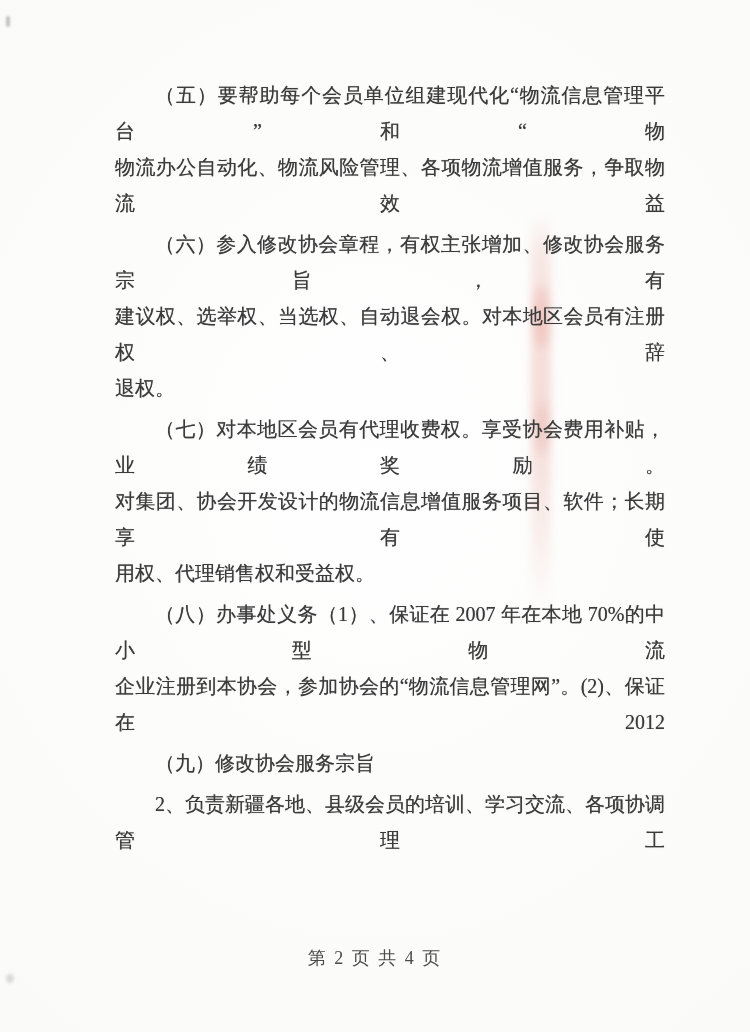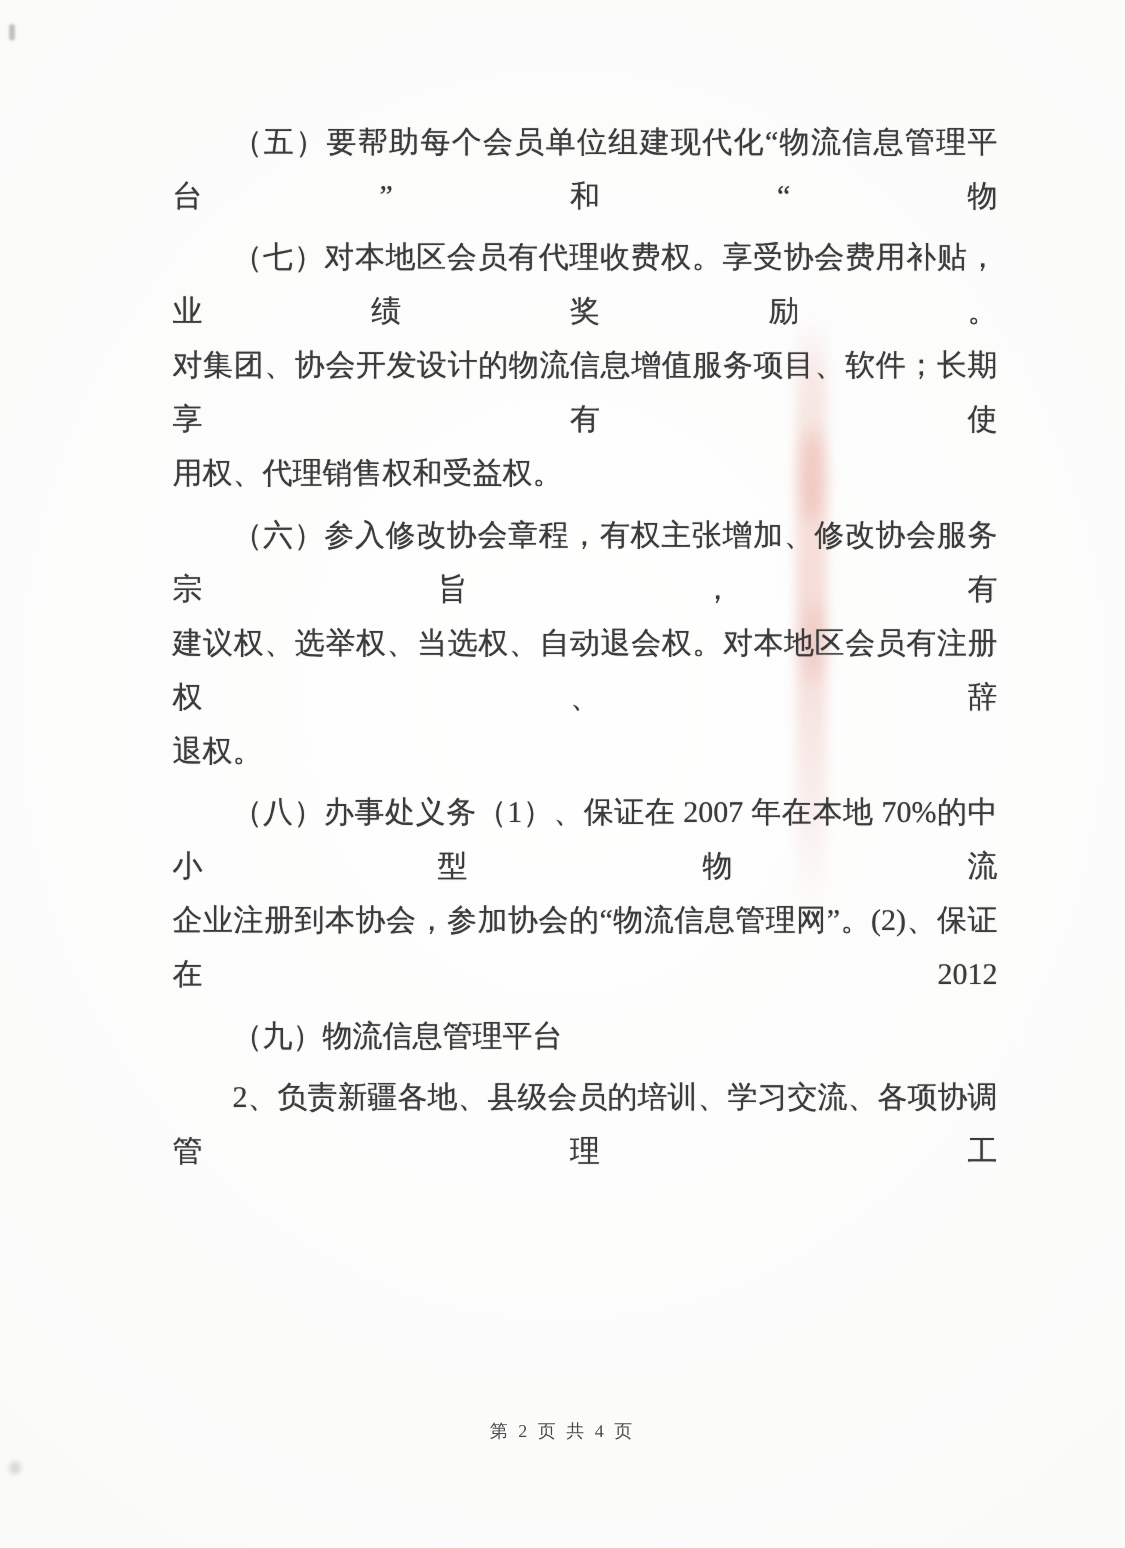--- a/index.html
+++ b/index.html
@@ -37,21 +37,21 @@
     display:block;
     text-align:justify;
   }
   .j{text-align-last:justify;}
   .indent{text-indent:2em;}
   .footer{
     position:absolute;
     left:0;top:946px;
     width:750px;
     text-align:center;
-    font-size:12px;
+    font-size:18px;
     letter-spacing:2px;
     color:#4c4c4c;
   }
   
   .artifact{position:absolute;pointer-events:none;}
   .streak{
     left:531px;top:212px;width:20px;height:400px;
     background:linear-gradient(180deg,
       rgba(233,172,160,0) 0%,
       rgba(236,184,173,0.28) 10%,
@@ -90,41 +90,42 @@
   <div class="artifact streak"></div>
   <div class="artifact streak-blob-a"></div>
   <div class="artifact streak-blob-b"></div>
   <div class="artifact mark-top-left"></div>
   <div class="artifact mark-bottom-left"></div>
 
   <main class="doc-body">
 
     <p class="block">
       <span class="line j indent">（五）要帮助每个会员单位组建现代化“物流信息管理平台”和“物</span>
+      <span class="line j">物流办公自动化、物流风险管理、各项物流增值服务，争取物流效益</span>
+    </p>
+
+    <p class="block">
+      <span class="line j indent">（六）参入修改协会章程，有权主张增加、修改协会服务宗旨，有</span>
+      <span class="line j">建议权、选举权、当选权、自动退会权。对本地区会员有注册权、辞</span>
+      <span class="line">退权。</span>
     </p>
 
     <p class="block">
       <span class="line j indent">（七）对本地区会员有代理收费权。享受协会费用补贴，业绩奖励。</span>
       <span class="line j">对集团、协会开发设计的物流信息增值服务项目、软件；长期享有使</span>
       <span class="line">用权、代理销售权和受益权。</span>
     </p>
 
     <p class="block">
-      <span class="line j indent">（六）参入修改协会章程，有权主张增加、修改协会服务宗旨，有</span>
-      <span class="line j">建议权、选举权、当选权、自动退会权。对本地区会员有注册权、辞</span>
-      <span class="line">退权。</span>
-    </p>
-
-    <p class="block">
       <span class="line j indent">（八）办事处义务（1）、保证在 2007 年在本地 70%的中小型物流</span>
       <span class="line j">企业注册到本协会，参加协会的“物流信息管理网”。(2)、保证在 2012</span>
     </p>
 
     <p class="block">
-      <span class="line indent">（九）物流信息管理平台</span>
+      <span class="line indent">（九）修改协会服务宗旨</span>
     </p>
 
 
     <p class="block">
       <span class="line j indent">2、负责新疆各地、县级会员的培训、学习交流、各项协调管理工</span>
 
     </p>
 
   </main>
 

